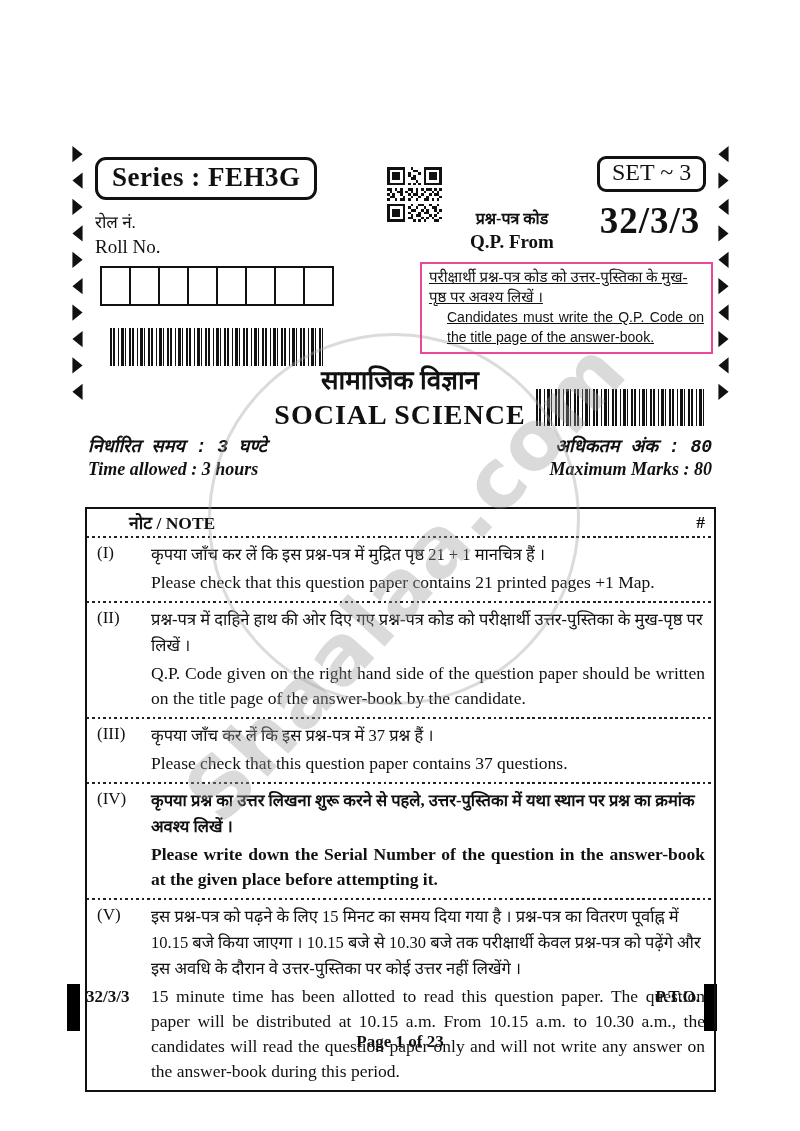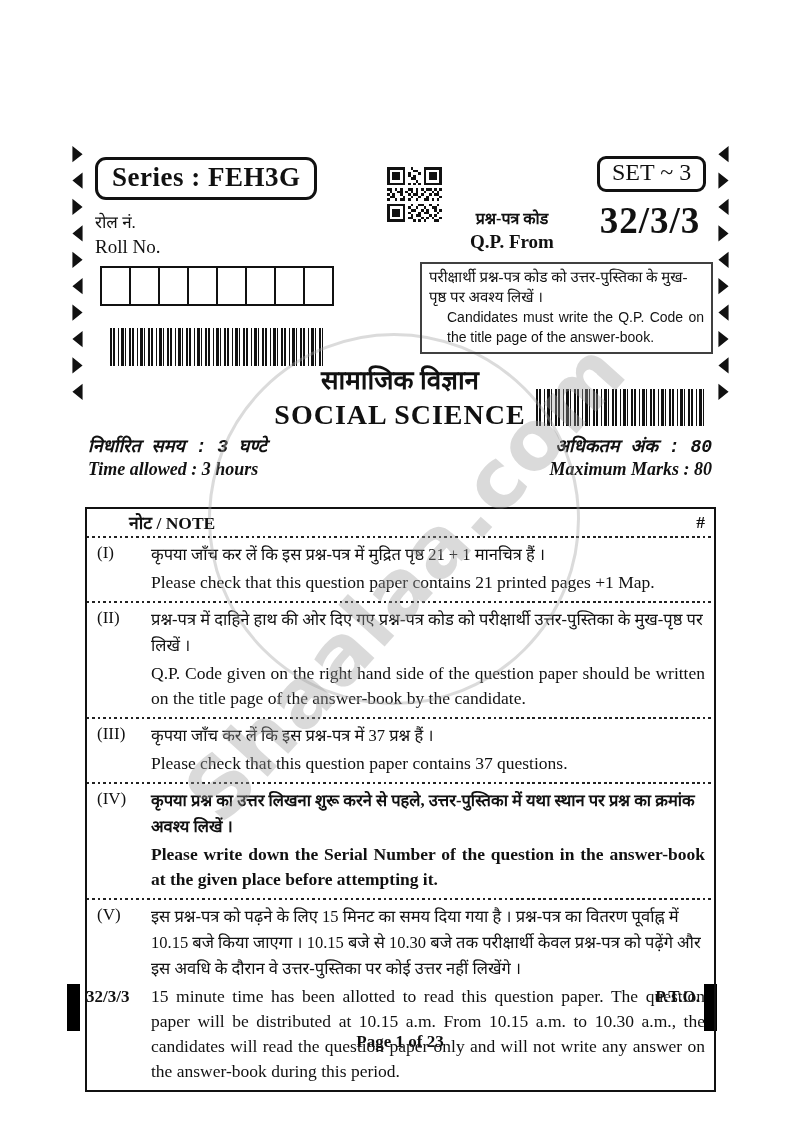--- a/index.html
+++ b/index.html
@@ -50,22 +50,22 @@
   .roll-en { position:absolute; left:95px; top:236px; font-size:19px; }
   .qp-labels { position:absolute; left:452px; top:207px; width:120px; text-align:center; }
   .qp-hi { font-size:16px; font-weight:bold; font-family:"Liberation Serif","DejaVu Sans",serif; }
   .qp-en { font-size:19px; font-weight:bold; margin-top:2px; }
   .qp-value {
     position:absolute; left:590px; top:199px; width:120px; text-align:center;
     font-size:37px; font-weight:bold; letter-spacing:1px;
   }
   .cand-box {
     position:absolute; left:420px; top:262px; width:293px;
-    border:2px solid #404040; padding:3px 7px 5px 7px;
-    font-size:15px; line-height:20px; z-index:7; background:rgba(255,255,255,0);
+    border:2px solid #ec4899; padding:3px 7px 5px 7px;
+    font-size:15px; line-height:20px; z-index:7; background:rgba(255,255,255,0);text-decoration:underline;
   }
   .cand-hi { font-family:"Liberation Serif","DejaVu Sans",serif; }
   .cand-en { font-family:"Liberation Sans", sans-serif; font-size:14px; text-align:justify;margin-left:18px; }
 
   .roll-cells { position:absolute; left:100px; top:266px; display:flex; }
   .roll-cell { width:31px; height:40px; border:2px solid #111; margin-right:-2px; background:#fff; }
 
   .barcode {
     background-image:repeating-linear-gradient(90deg,
       #111 0 2px, #fff 2px 3px, #111 3px 5px, #fff 5px 8px,

